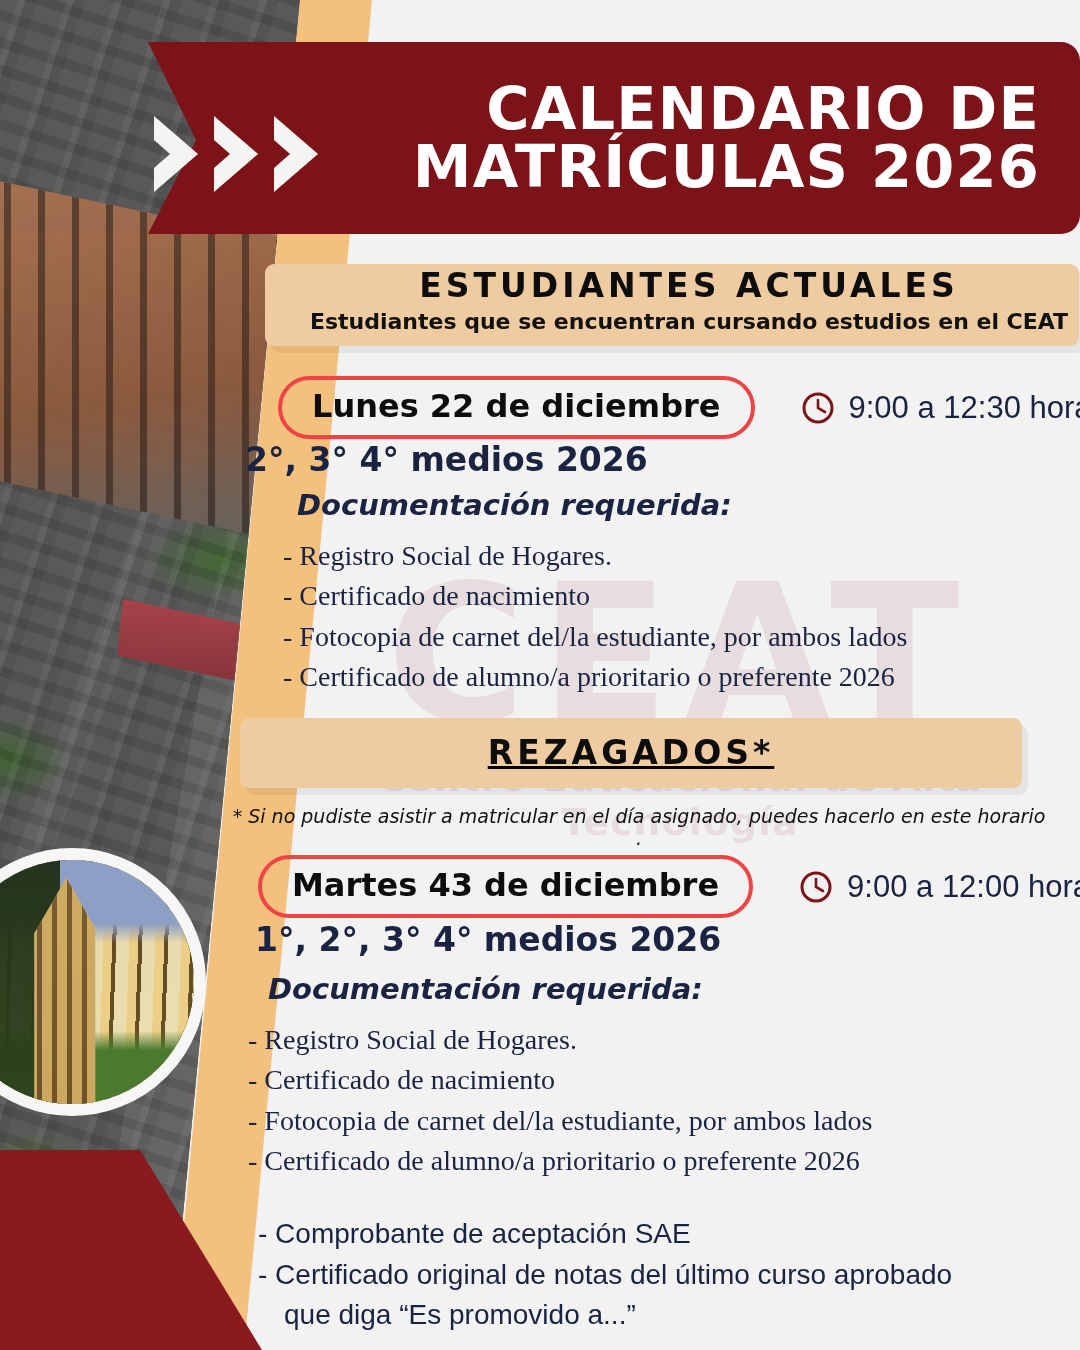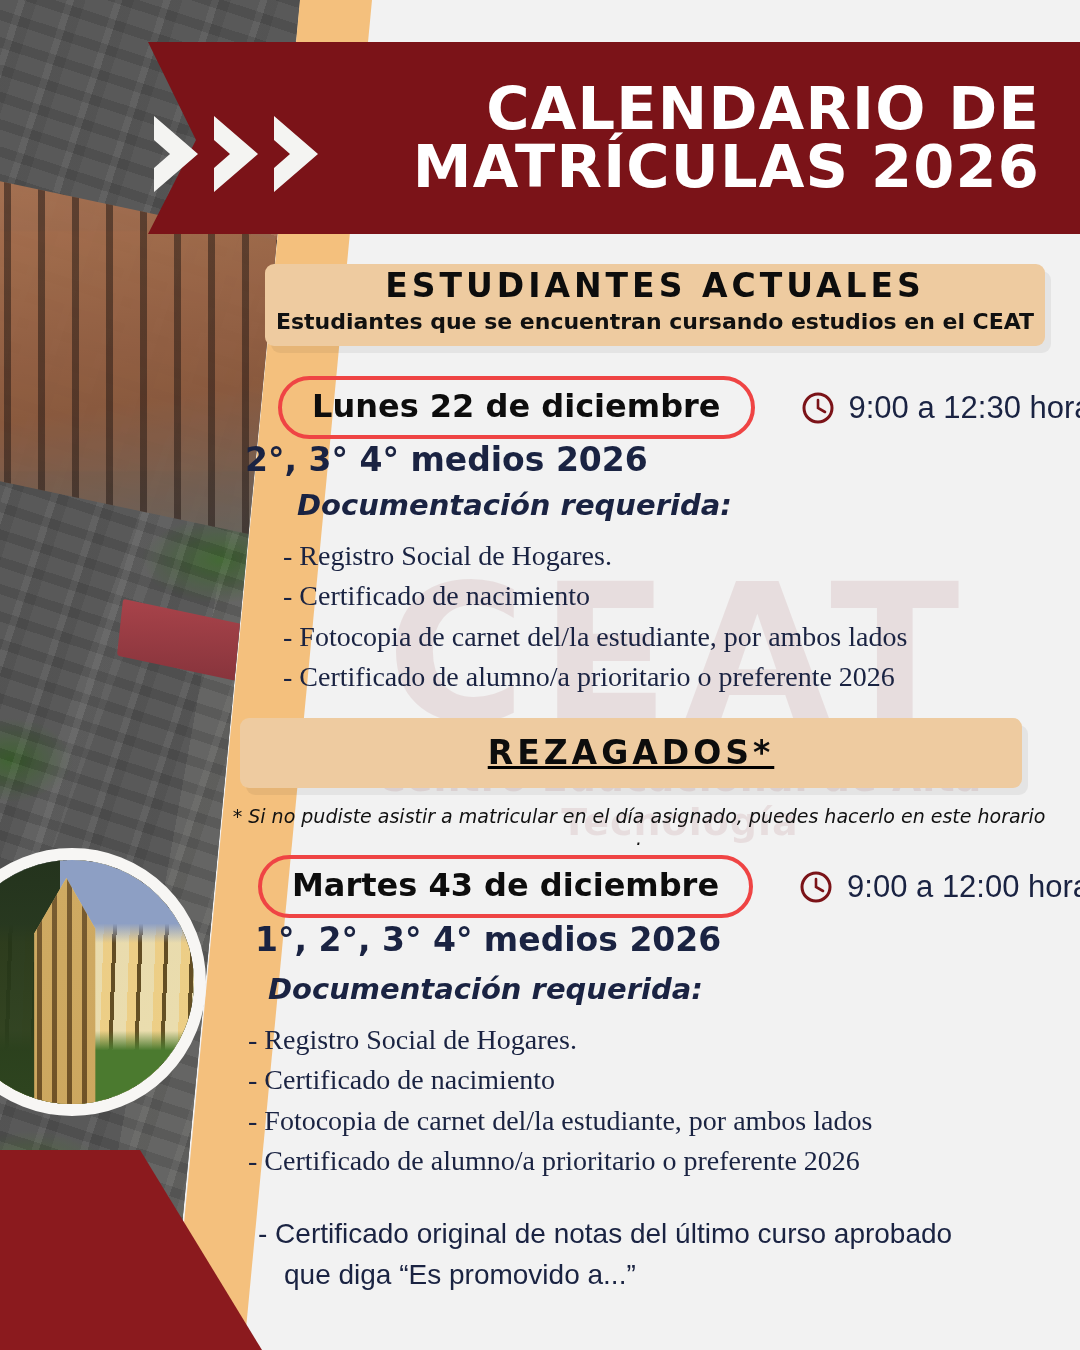--- a/index.html
+++ b/index.html
@@ -67,21 +67,21 @@
     position:absolute;left:0;top:0;width:420px;height:1350px;
     background:#F4C07D;
     clip-path:polygon(300px 0, 372px 0, 244px 1350px, 172px 1350px);
   }
 
   
   .header-bar{
     position:absolute;left:0;top:42px;width:1080px;height:192px;
     background:#7B1318;
     clip-path:polygon(252px 0, 1080px 0, 1080px 192px, 148px 192px, 196px 98px, 148px 0);
-    display:flex;align-items:center;justify-content:flex-end;
+    display:flex;align-items:center;justify-content:flex-end;border-radius:19px;
   }
   .header-title{
     color:#FFFFFF;
     font-family:"DejaVu Sans", sans-serif;
     font-weight:bold;
     font-size:59px;
     line-height:.98;
     letter-spacing:1.2px;
     text-align:right;
     padding-right:40px;
@@ -116,21 +116,21 @@
   .band-title{
     font-family:"DejaVu Sans", sans-serif;
     font-weight:bold;font-size:33px;color:#0d0d0d;letter-spacing:4px;
     margin:0;line-height:1.1;
   }
   .band-sub{
     font-family:"DejaVu Sans", sans-serif;
     font-weight:bold;font-size:22px;color:#111;margin:6px 0 8px;line-height:1.1;
   }
 
-  .band-1{left:265px;top:264px;width:780px;height:82px;}
+  .band-1{left:265px;top:264px;width:780px;height:82px;padding-left:34px;}
   .band-2{left:240px;top:718px;width:782px;height:70px;text-decoration:underline;}
 
   .note-line{
     position:absolute;left:230px;top:805px;width:818px;
     font-family:"DejaVu Sans", sans-serif;
     font-style:italic;font-size:19px;color:#111;text-align:center;
   }
 
   
   .date-row{position:absolute;display:flex;align-items:center;}
@@ -302,20 +302,21 @@
 
     <ul class="doc-list" style="left:240px;top:1012px;">
       <li>-  Registro Social de Hogares.</li>
       <li>- Certificado de nacimiento</li>
       <li>- Fotocopia de carnet del/la estudiante, por ambos lados</li>
       <li>- Certificado de alumno/a prioritario o preferente 2026</li>
     </ul>
 
 
     <ul class="sae-list">
+      <li>- Comprobante de aceptación SAE</li>
       <li>- Certificado original de notas del último curso aprobado</li>
       <li class="cont">que diga “Es promovido a...”</li>
     </ul>
 
   </div>
 
   <div class="bottom-red"></div>
 
   <div class="circle-photo">
     <div class="circle-inner"></div>

